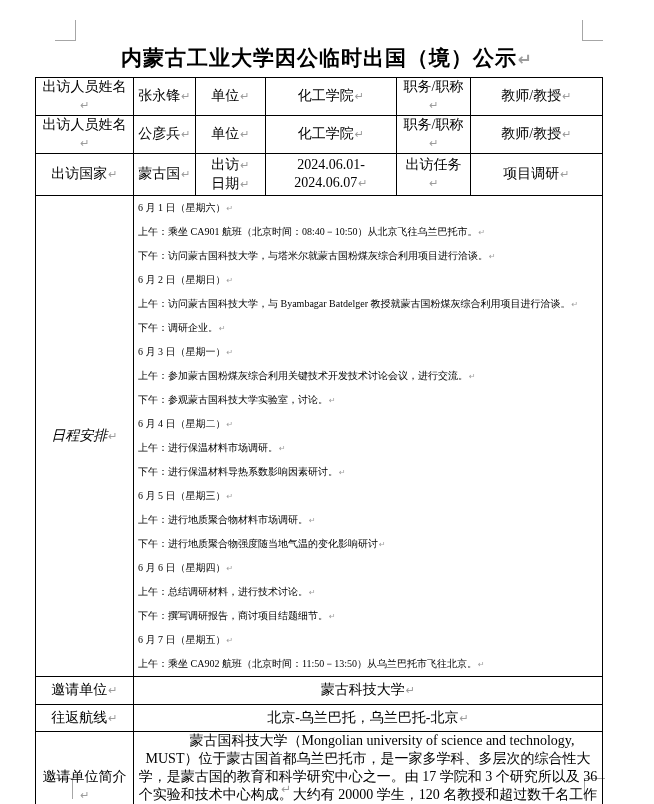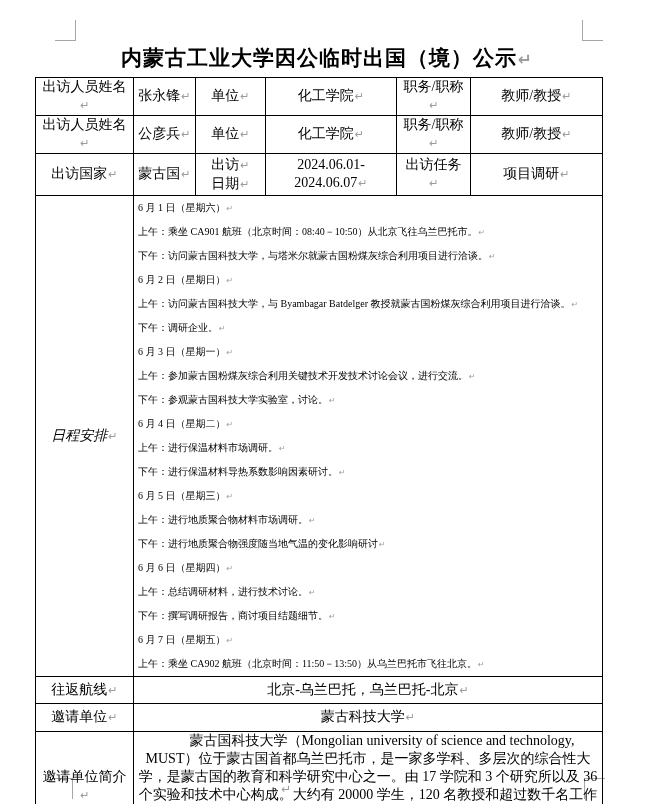--- a/index.html
+++ b/index.html
@@ -138,28 +138,28 @@
               <div class="sline"><span class="pilcrow">下午：进行地质聚合物强度随当地气温的变化影响研讨<span class="mark">↵</span></span></div>
               <div class="sline"><span class="pilcrow">6 月 6 日（星期四）<span class="mark">↵</span></span></div>
               <div class="sline"><span class="pilcrow">上午：总结调研材料，进行技术讨论。<span class="mark">↵</span></span></div>
               <div class="sline"><span class="pilcrow">下午：撰写调研报告，商讨项目结题细节。<span class="mark">↵</span></span></div>
               <div class="sline"><span class="pilcrow">6 月 7 日（星期五）<span class="mark">↵</span></span></div>
               <div class="sline"><span class="pilcrow">上午：乘坐 CA902 航班（北京时间：11:50－13:50）从乌兰巴托市飞往北京。<span class="mark">↵</span></span></div>
             </div>
       </td>
     </tr>
 
+    <tr style="height:28px">
+      <td><span class="pilcrow">邀请单位<span class="mark">↵</span></span></td>
+      <td class="wide-val" colspan="5"><span class="pilcrow">蒙古科技大学<span class="mark">↵</span></span></td>
+    </tr>
+
     <tr style="height:27px">
       <td><span class="pilcrow">往返航线<span class="mark">↵</span></span></td>
       <td class="wide-val" colspan="5"><span class="pilcrow">北京-乌兰巴托，乌兰巴托-北京<span class="mark">↵</span></span></td>
-    </tr>
-
-    <tr style="height:28px">
-      <td><span class="pilcrow">邀请单位<span class="mark">↵</span></span></td>
-      <td class="wide-val" colspan="5"><span class="pilcrow">蒙古科技大学<span class="mark">↵</span></span></td>
     </tr>
 
     <tr style="height:98px">
       <td><span class="pilcrow">邀请单位简介<span class="mark">↵</span></span></td>
       <td class="introcell" colspan="5">
         <p class="intro-p"><span class="pilcrow">蒙古国科技大学（Mongolian university of science and technology, MUST）位于蒙古国首都乌兰巴托市，是一家多学科、多层次的综合性大学，是蒙古国的教育和科学研究中心之一。由 17 学院和 3 个研究所以及 36 个实验和技术中心构成。大约有 20000 学生，120 名教授和超过数千名工作人员。经历了半个世纪的风风雨雨，已经成为了世界知名的大学。该校设有 17 个学院，其中 4 个学院在蒙古其他省份，<span class="gram">大学设立</span> 89 <span class="gram">个本科专业</span>。<span class="mark">↵</span></span></p>
       </td>
     </tr>
   </tbody>
     </table>

